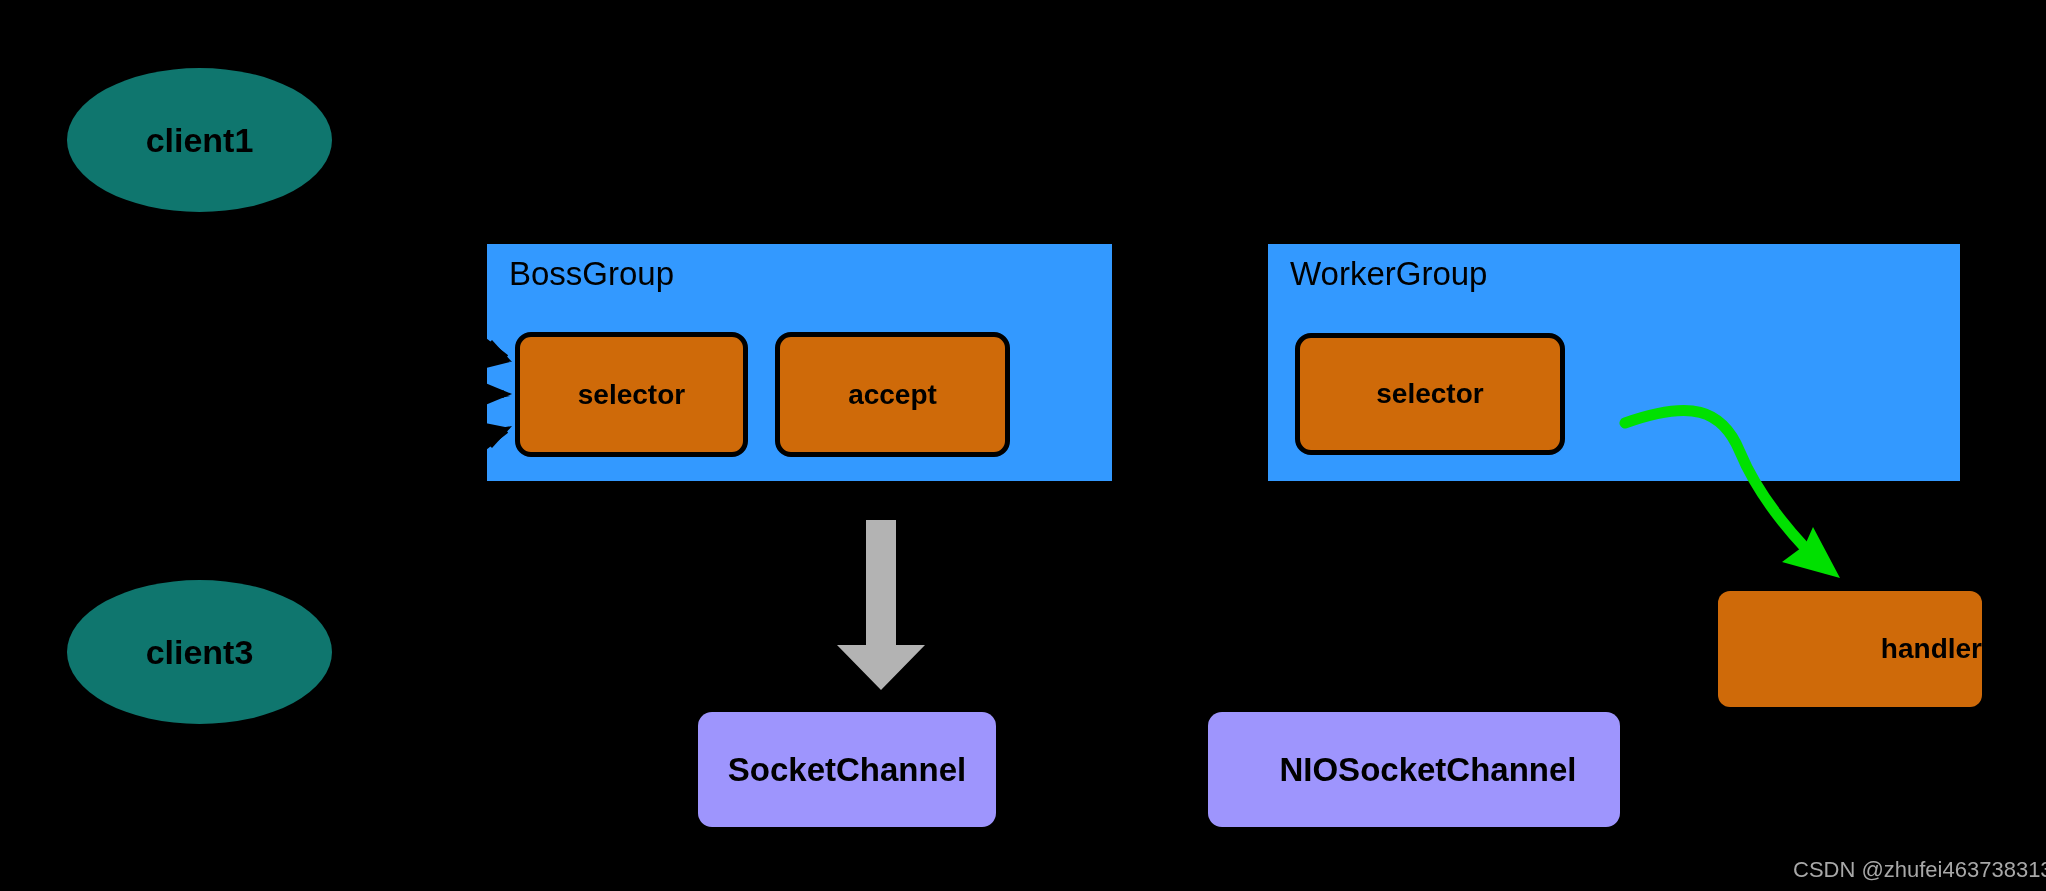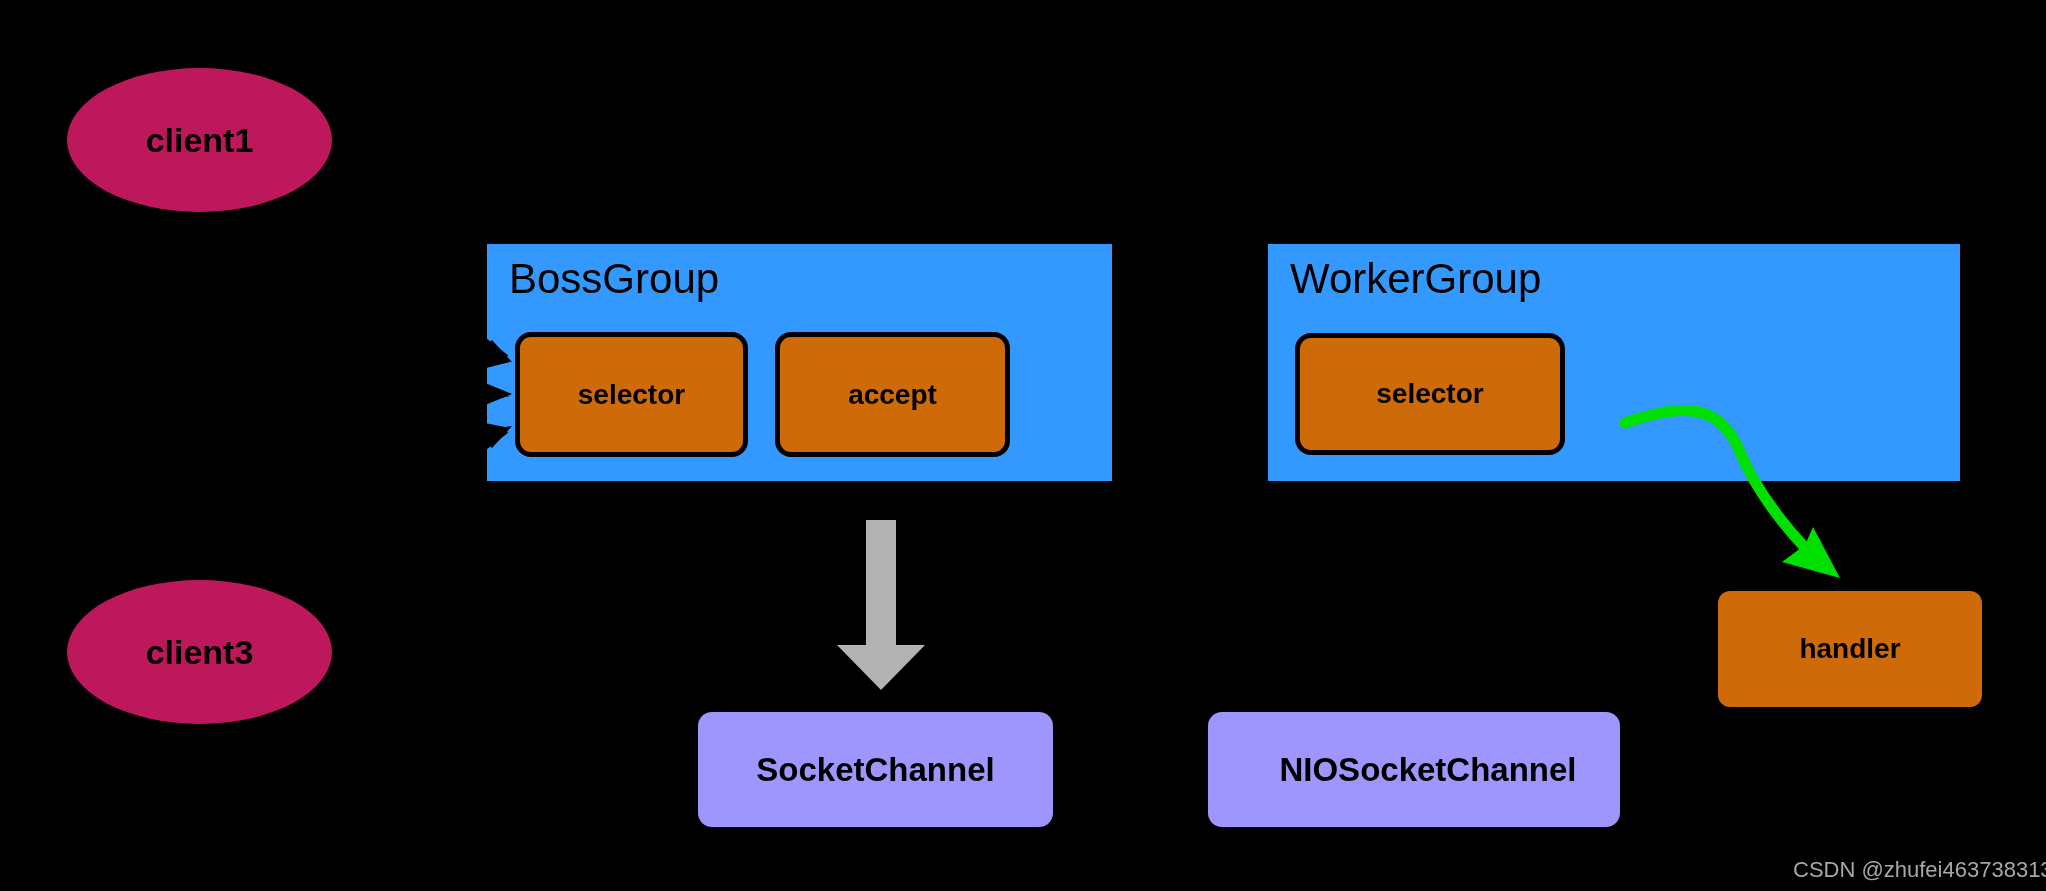--- a/index.html
+++ b/index.html
@@ -24,54 +24,55 @@
   }
   .node .label {
     font-weight: bold;
     color: #000000;
     white-space: nowrap;
     line-height: 1;
   }
 
   
   .client {
-    background: #be185d;
+    background: #0f766e;
     border-radius: 50%;
   }
   .client .label { font-size: 34px; }
 
   
   .group {
     background: #3399ff;
     display: block;
   }
   .group > .grouplabel {
     position: absolute;
     left: 22px;
     top: 12px;
-    font-size: 42px;
+    font-size: 33px;
     font-weight: normal;
     color: #000000;
     white-space: nowrap;
     line-height: 1.1;
   }
 
   
   .orange {
     background: #d2691e;
     background: #cf6a09;
     border: 5px solid #000000;
     border-radius: 16px;
   }
   .orange .label { font-size: 28px; }
 
   
   .orange.nostroke {
     border: none;
     border-radius: 12px;
+    justify-content: flex-end;
   }
 
   
   .purple {
     background: #9e95fd;
     border-radius: 14px;
   }
   .purple .label { font-size: 33px; }
 
   svg.overlay {
@@ -122,21 +123,21 @@
   </div>
 
   <div class="node orange" style="left:1295px; top:333px; width:270px; height:122px;">
     <span class="label">selector</span>
   </div>
 
   <div class="node orange nostroke" style="left:1718px; top:591px; width:264px; height:116px;">
     <span class="label">handler</span>
   </div>
 
-  <div class="node purple" style="left:698px; top:712px; width:355px; height:115px;">
+  <div class="node purple" style="left:698px; top:712px; width:298px; height:115px;">
     <span class="label">SocketChannel</span>
   </div>
 
   <div class="node purple" style="left:1208px; top:712px; width:412px; height:115px;padding-left:28px;">
     <span class="label">NIOSocketChannel</span>
   </div>
 
   <svg class="overlay" viewBox="0 0 2046 891">
 
     <g>

